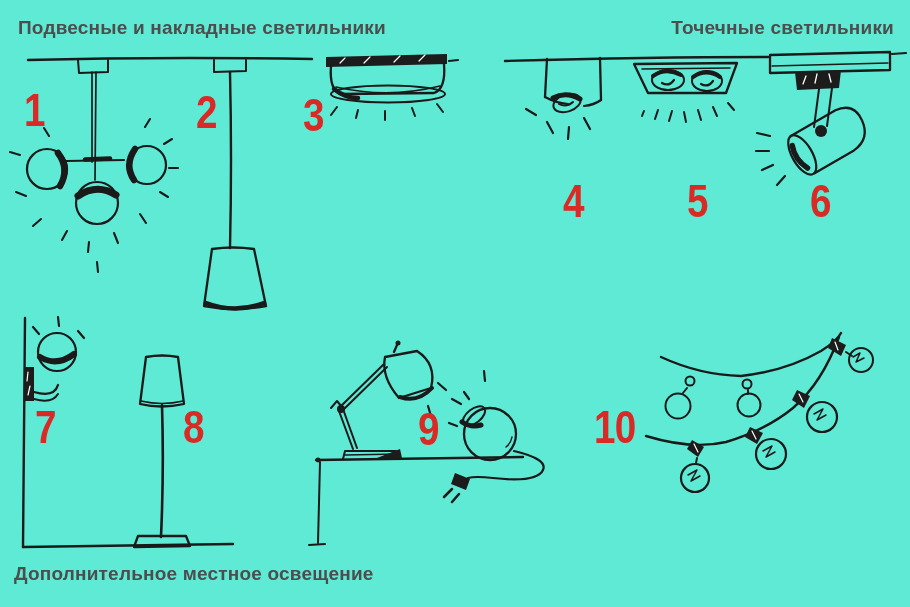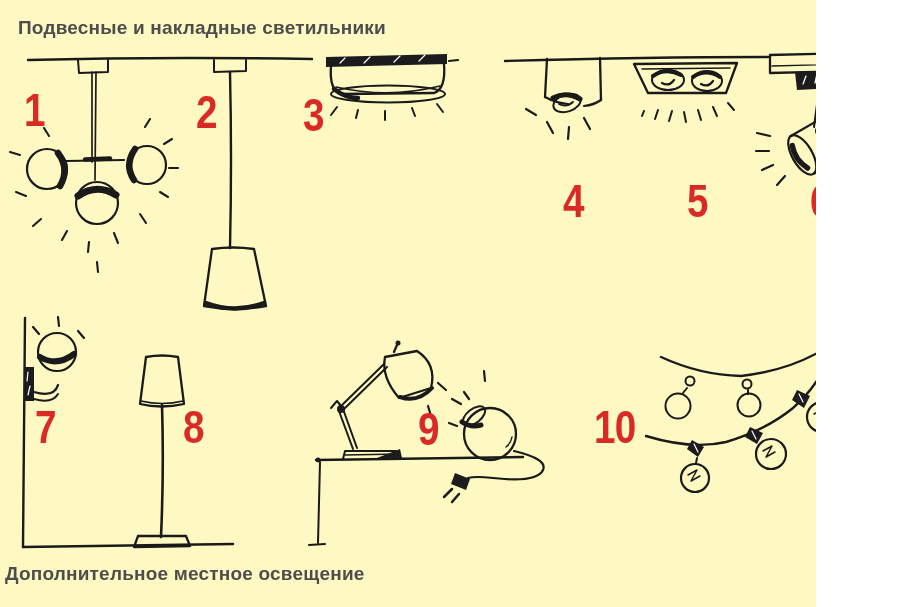--- a/index.html
+++ b/index.html
@@ -1,26 +1,26 @@
 <!DOCTYPE html>
 <html><head>
 <meta charset="utf-8">
 <style>
   html,body{margin:0;padding:0;background:#fff;}
   .canvas{
-    position:relative;width:816px;height:607px;background:#fef9c3;overflow:hidden;
+    position:relative;width:910px;height:607px;background:#5eead4;overflow:hidden;
     font-family:"Liberation Sans","DejaVu Sans",sans-serif;
   }
   .title{
     position:absolute;font-size:19px;font-weight:bold;color:#4d4d4d;
     letter-spacing:.2px;white-space:nowrap;
   }
   .title.tl{left:18px;top:17px;}
   .title.tr{right:16px;top:17px;}
-  .title.bl{left:5px;top:563px;text-align:right;}
+  .title.bl{left:14px;top:563px;text-align:right;}
   .title.br{right:16px;top:563px;}
   .num{
     position:absolute;color:#da2a26;font-weight:800;font-size:46px;line-height:1;
     transform:scaleX(.84);transform-origin:left top;white-space:nowrap;
     letter-spacing:-1px;
   }
   .n1{left:24px;top:87px;}
   .n2{left:196px;top:89px;}
   .n3{left:303px;top:92px;}
   .n4{left:563px;top:178px;}
@@ -34,20 +34,21 @@
   .ink{stroke:#1a1a1a;fill:none;stroke-linecap:round;stroke-linejoin:round;}
   .fillink{fill:#1c1c1c;stroke:none;}
   .hl{stroke:#ffffff;fill:none;stroke-linecap:round;}
 </style>
 </head>
 <body>
 
 <div class="canvas">
 
   <div class="title tl">Подвесные и накладные светильники</div>
+  <div class="title tr">Точечные светильники</div>
   <div class="title bl">Дополнительное местное освещение</div>
 
   <svg class="sketch" width="910" height="607" viewBox="0 0 910 607">
 
     <g>
       <path class="ink" stroke-width="2.4" d="M28,60 Q160,56.5 312,59"></path>
       <path class="ink" stroke-width="2.2" d="M449,61 L458,60"></path>
     </g>
     <g>
       <path class="ink" stroke-width="2.4" d="M505,61 Q650,57 768,57"></path>

